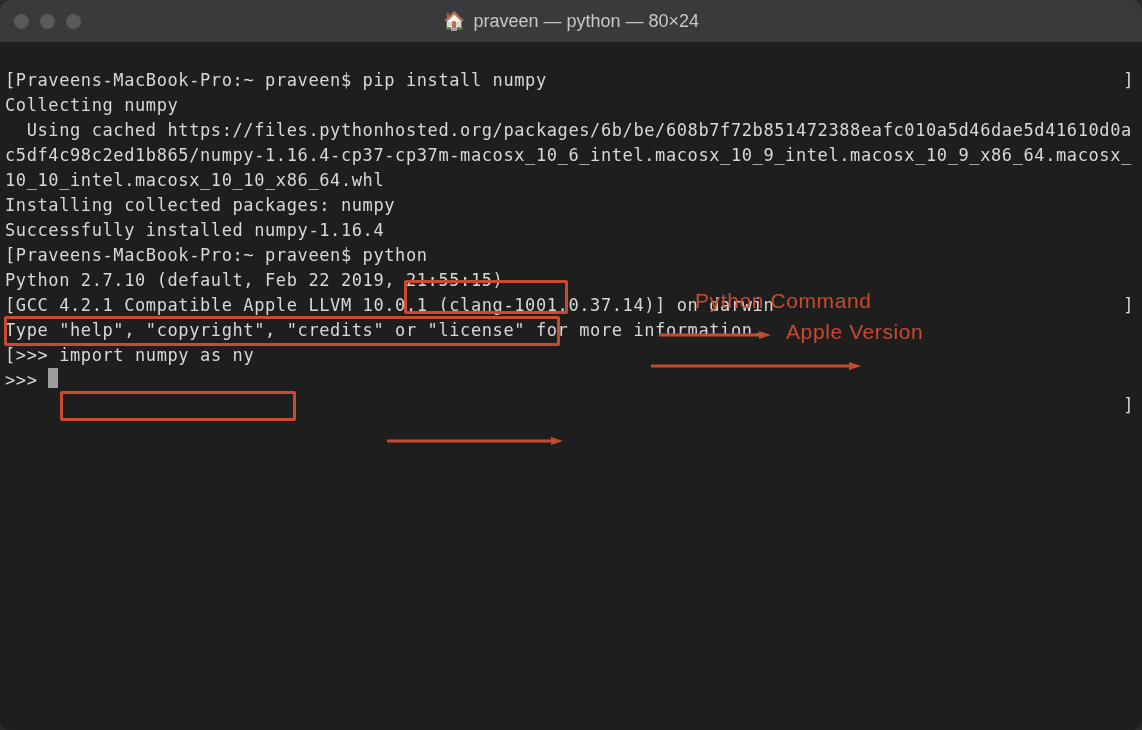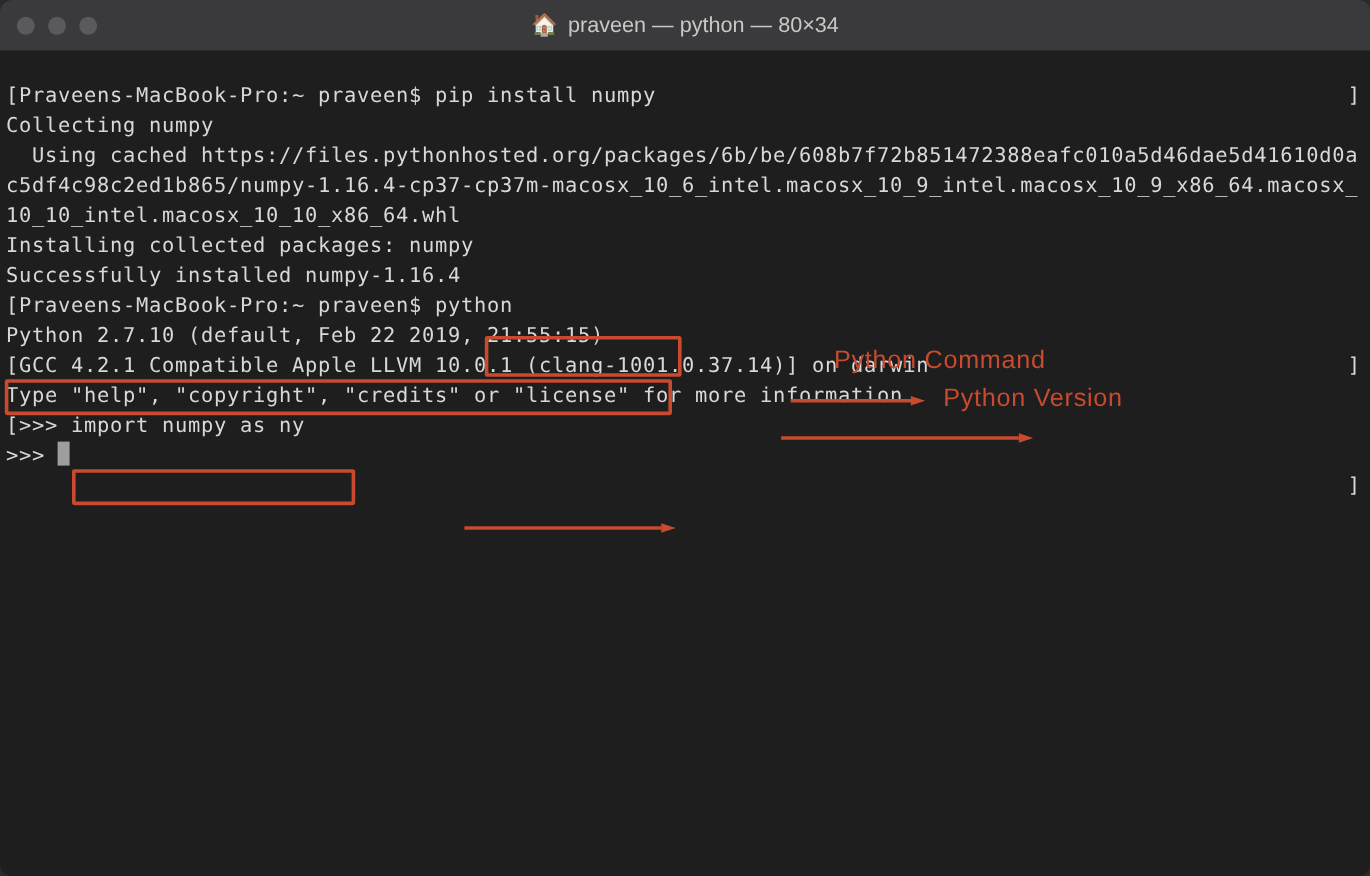--- a/index.html
+++ b/index.html
@@ -103,21 +103,21 @@
 <div class="window">
 
   <div class="titlebar">
     <div class="traffic-lights">
       <div class="traffic-light"></div>
       <div class="traffic-light"></div>
       <div class="traffic-light"></div>
     </div>
     <div class="title-center">
       <span class="home-icon">🏠</span>
-      <span>praveen — python — 80×34</span>
+      <span>praveen — python — 80×24</span>
     </div>
   </div>
 
   <div class="terminal-body"><span class="line"><span class="prompt-bracket">[</span><span>Praveens-MacBook-Pro:~ praveen$ </span><span>pip install numpy</span></span><span class="line">Collecting numpy</span><span class="line">  Using cached https://files.pythonhosted.org/packages/6b/be/608b7f72b851472388eafc010a5d46dae5d41610d0ac5df4c98c2ed1b865/numpy-1.16.4-cp37-cp37m-macosx_10_6_intel.macosx_10_9_intel.macosx_10_9_x86_64.macosx_10_10_intel.macosx_10_10_x86_64.whl</span><span class="line">Installing collected packages: numpy</span><span class="line">Successfully installed numpy-1.16.4</span><span class="line"><span class="prompt-bracket">[</span><span>Praveens-MacBook-Pro:~ praveen$ </span><span>python</span></span><span class="line">Python 2.7.10 (default, Feb 22 2019, 21:55:15)</span><span class="line">[GCC 4.2.1 Compatible Apple LLVM 10.0.1 (clang-1001.0.37.14)] on darwin</span><span class="line">Type "help", "copyright", "credits" or "license" for more information.</span><span class="line"><span class="prompt-bracket">[</span><span>&gt;&gt;&gt; </span><span>import numpy as ny</span></span><span class="line"><span>&gt;&gt;&gt; </span><span class="cursor"></span></span>
 
     
     <span style="position:absolute; right:8px; top:10px;">]</span>
     <span style="position:absolute; right:8px; top:235px;">]</span>
     <span style="position:absolute; right:8px; top:335px;">]</span>
 
@@ -135,21 +135,21 @@
       <div class="anno-label" style="left:695px; top:230px;">Python Command</div>
 
       
       <div class="anno-box" style="left:4px; top:258px; width:556px; height:30px;"></div>
       <div class="anno-arrow" style="left:564px; top:269px;">
         <svg width="210" height="8">
             <line x1="0" y1="4" x2="198" y2="4" stroke="#c84a2f" stroke-width="3"></line>
             <polygon points="198,0 210,4 198,8" fill="#c84a2f"></polygon>
           </svg>
       </div>
-      <div class="anno-label" style="left:786px; top:261px;">Python Version</div>
+      <div class="anno-label" style="left:786px; top:261px;">Apple Version</div>
 
       
       <div class="anno-box" style="left:60px; top:333px; width:236px; height:30px;"></div>
       <div class="anno-arrow" style="left:300px; top:344px;">
         <svg width="176" height="8">
             <line x1="0" y1="4" x2="164" y2="4" stroke="#c84a2f" stroke-width="3"></line>
             <polygon points="164,0 176,4 164,8" fill="#c84a2f"></polygon>
           </svg>
       </div>
 

